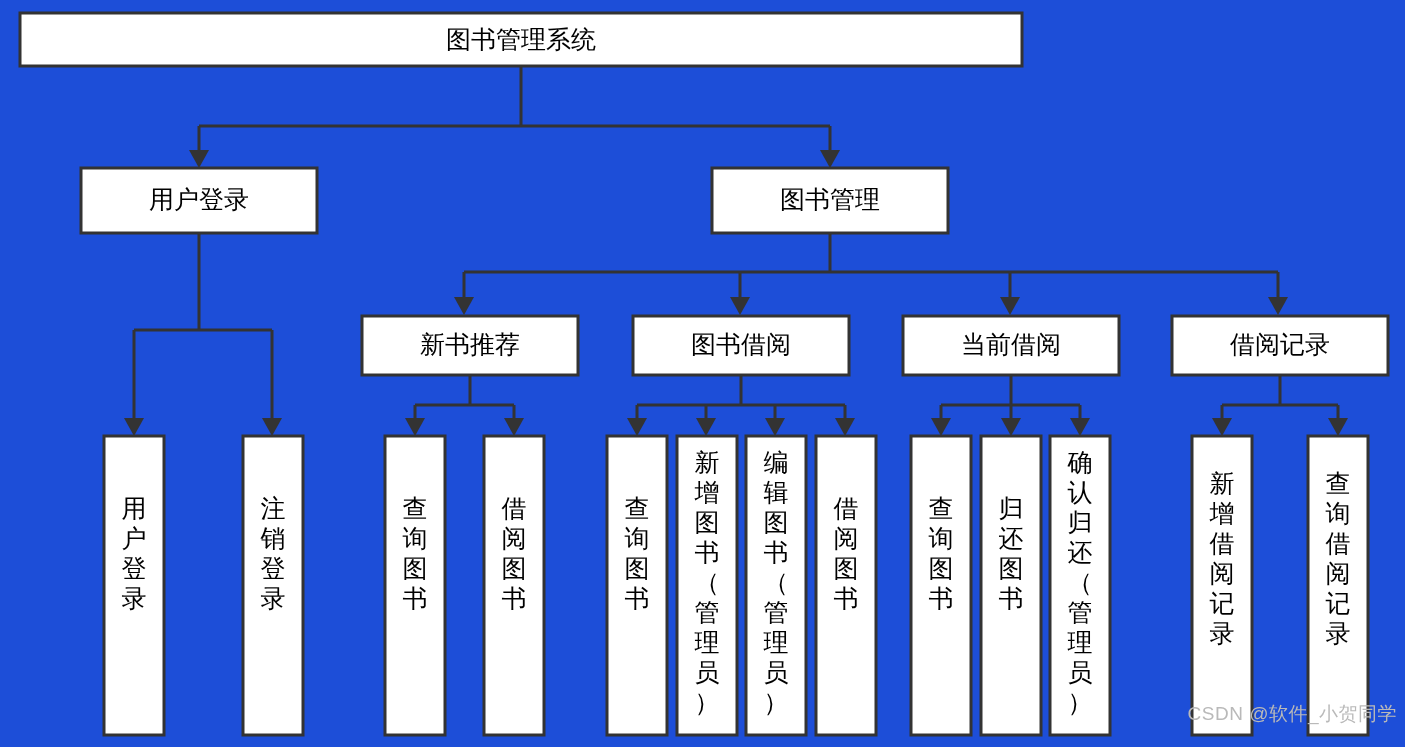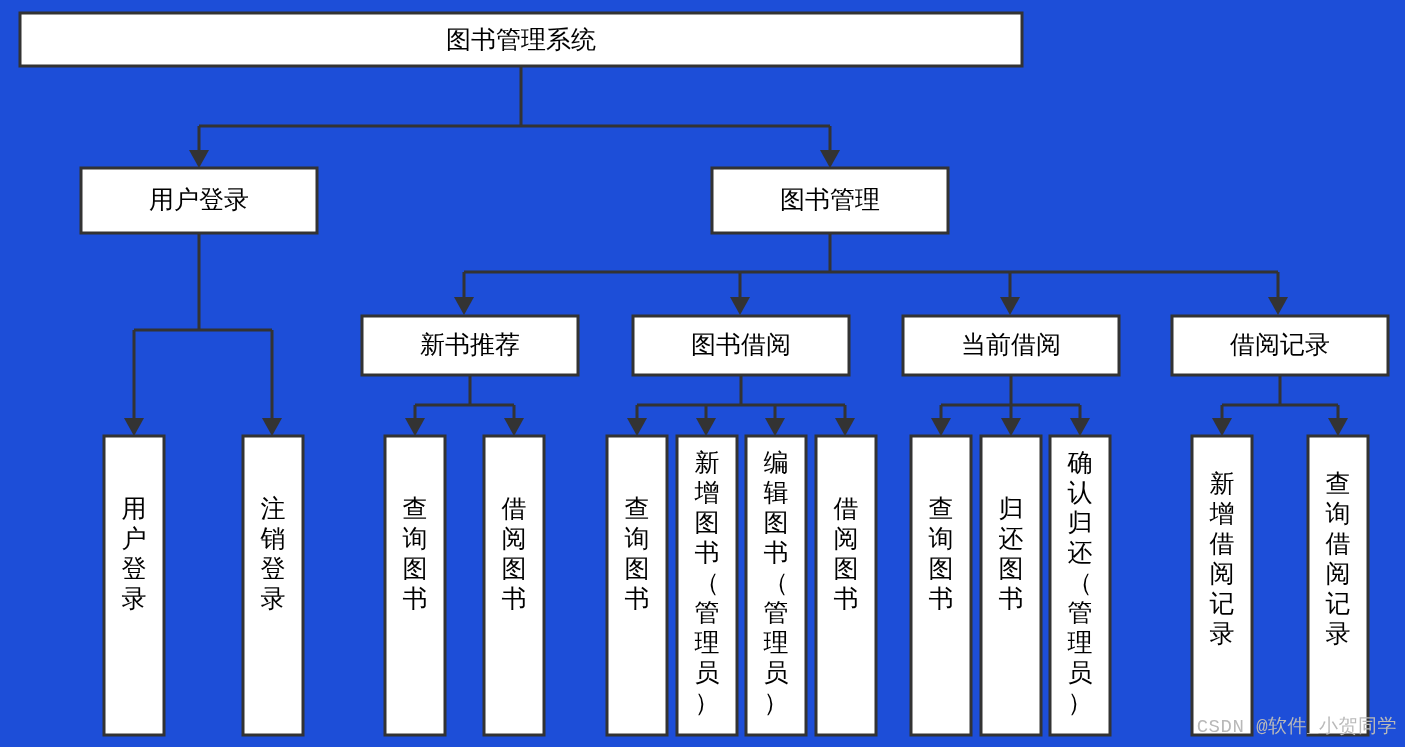--- a/index.html
+++ b/index.html
@@ -53,22 +53,22 @@
   }
   .vlabel {
     fill: #000000;
     font-family: "Liberation Sans", "DejaVu Sans", sans-serif;
     font-size: 25px;
     text-anchor: middle;
   }
   .watermark {
     position: absolute;
     right: 8px;
-    bottom: 8px;
-    font-family: Liberation Mono, monospace;
+    bottom: 20px;
+    font-family: Liberation Sans, sans-serif;
     font-size: 19px;
     color: #b9b9b9;
     white-space: nowrap;
     letter-spacing: 0.5px;
     pointer-events: none;
   }
 </style>
 </head>
 <body>
 

